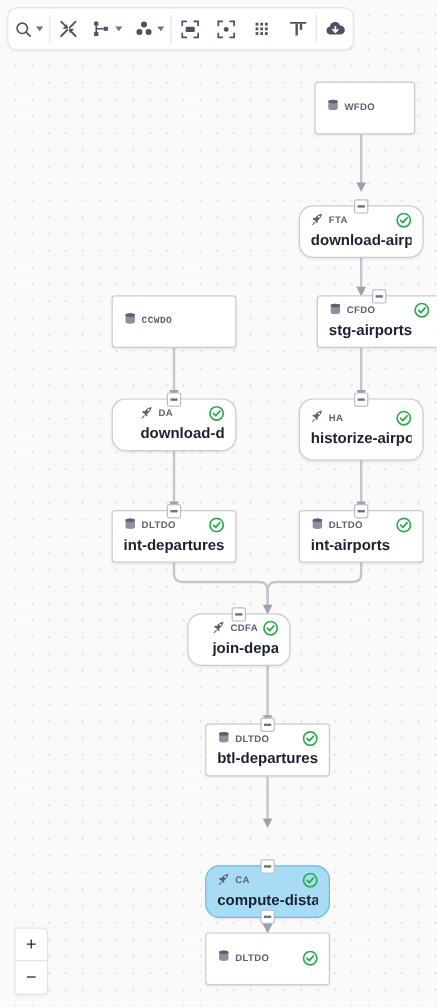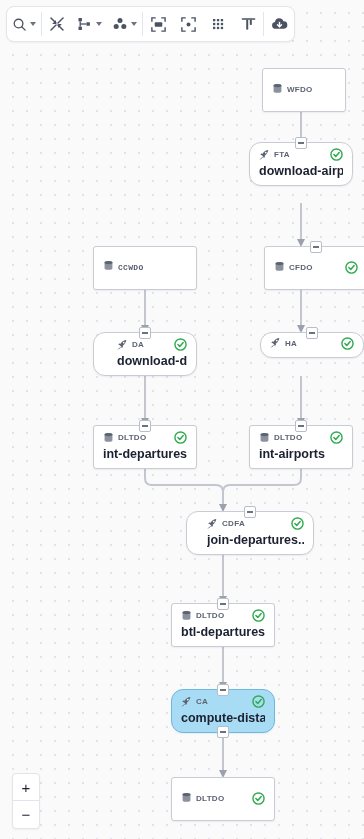--- a/index.html
+++ b/index.html
@@ -61,20 +61,21 @@
     box-shadow: 0 1px 2px rgba(16,24,40,.06);
     z-index: 10;
     padding: 5px 9px 7px 9px;
     display: flex; flex-direction: column; justify-content: center;
   }
   .node.rounded { border-radius: 12px; }
   .node.sharp   { border-radius: 3px; }
   .node.selected {
     background: #a8dcf4;
     border-color: #6cb9dd;
+    margin-top: 32px;
   }
   .node-head {
     display: flex; align-items: center; gap: 4px;
     height: 13px;
   }
   .node-type {
     font-size: 8px; font-weight: 700;
     letter-spacing: .3px;
     color: #5c6372;
     text-transform: uppercase;
@@ -181,21 +182,21 @@
       <div class="node sharp" style="left: 249px; top: 68px; width: 84px; height: 44px; margin-left: 13px;">
         <div class="node-head">
           <span><svg width="11" height="11" viewBox="0 0 14 14">
               <ellipse cx="7" cy="3.3" rx="5" ry="2" fill="#6b7280"></ellipse>
               <path d="M2,3.3 L2,10.4 A5,2 0 0,0 12,10.4 L12,3.3 Z" fill="#8b919d"></path>
               <ellipse cx="7" cy="3.3" rx="5" ry="2" fill="#5c6372"></ellipse>
             </svg></span>
           <span class="node-type">WFDO</span>
         </div>
       </div>
-      <div class="node rounded" style="left: 249px; top: 142px; width: 104px; height: 44px;">
+      <div class="node rounded" style="left: 249px; top: 171px; width: 104px; height: 44px;">
         <div class="handle top"></div>
         <div class="node-head">
           <span><svg width="11" height="11" viewBox="0 0 14 14">
               <path d="M11.8,1.4 C9.2,1.6 6.4,3.2 4.6,5.9 L3.0,5.6 L1.6,7.1 L3.6,8.0 L5.2,9.6 L6.1,11.6 L7.6,10.2 L7.3,8.6 C10.0,6.8 11.6,4.0 11.8,1.4 Z" fill="#5c6372"></path>
               <circle cx="8.6" cy="4.6" r="1.1" fill="#ffffff"></circle>
               <path d="M2.0,12.9 L4.2,10.7" stroke="#5c6372" stroke-width="1.1" stroke-linecap="round"></path>
             </svg></span>
           <span class="node-type">FTA</span>
           <span class="status">
             <svg width="13" height="13" viewBox="0 0 14 14">
@@ -225,40 +226,41 @@
               <ellipse cx="7" cy="3.3" rx="5" ry="2" fill="#5c6372"></ellipse>
             </svg></span>
           <span class="node-type">CFDO</span>
           <span class="status">
             <svg width="13" height="13" viewBox="0 0 14 14">
               <circle cx="7" cy="7" r="6" fill="none" stroke="#2eaa4e" stroke-width="1.5"></circle>
               <path d="M4.2,7.1 L6.2,9.1 L9.9,4.9" fill="none" stroke="#2eaa4e" stroke-width="1.6" stroke-linecap="round" stroke-linejoin="round"></path>
             </svg>
           </span>
         </div>
+        <div class="node-title">stg-airports</div>
       </div>
       <div class="node rounded" style="left: 93px; top: 332px; width: 104px; height: 44px; padding-left: 23px;">
         <div class="handle top"></div>
         <div class="node-head">
           <span><svg width="11" height="11" viewBox="0 0 14 14">
               <path d="M11.8,1.4 C9.2,1.6 6.4,3.2 4.6,5.9 L3.0,5.6 L1.6,7.1 L3.6,8.0 L5.2,9.6 L6.1,11.6 L7.6,10.2 L7.3,8.6 C10.0,6.8 11.6,4.0 11.8,1.4 Z" fill="#5c6372"></path>
               <circle cx="8.6" cy="4.6" r="1.1" fill="#ffffff"></circle>
               <path d="M2.0,12.9 L4.2,10.7" stroke="#5c6372" stroke-width="1.1" stroke-linecap="round"></path>
             </svg></span>
           <span class="node-type">DA</span>
           <span class="status">
             <svg width="13" height="13" viewBox="0 0 14 14">
               <circle cx="7" cy="7" r="6" fill="none" stroke="#2eaa4e" stroke-width="1.5"></circle>
               <path d="M4.2,7.1 L6.2,9.1 L9.9,4.9" fill="none" stroke="#2eaa4e" stroke-width="1.6" stroke-linecap="round" stroke-linejoin="round"></path>
             </svg>
           </span>
         </div>
         <div class="node-title">download-ded...</div>
       </div>
-      <div class="node rounded" style="left: 260px; top: 332px; width: 104px; height: 26px;">
+      <div class="node rounded" style="left: 249px; top: 332px; width: 104px; height: 52px;">
         <div class="handle top"></div>
         <div class="node-head">
           <span><svg width="11" height="11" viewBox="0 0 14 14">
               <path d="M11.8,1.4 C9.2,1.6 6.4,3.2 4.6,5.9 L3.0,5.6 L1.6,7.1 L3.6,8.0 L5.2,9.6 L6.1,11.6 L7.6,10.2 L7.3,8.6 C10.0,6.8 11.6,4.0 11.8,1.4 Z" fill="#5c6372"></path>
               <circle cx="8.6" cy="4.6" r="1.1" fill="#ffffff"></circle>
               <path d="M2.0,12.9 L4.2,10.7" stroke="#5c6372" stroke-width="1.1" stroke-linecap="round"></path>
             </svg></span>
           <span class="node-type">HA</span>
           <span class="status">
             <svg width="13" height="13" viewBox="0 0 14 14">
@@ -298,21 +300,21 @@
           <span class="node-type">DLTDO</span>
           <span class="status">
             <svg width="13" height="13" viewBox="0 0 14 14">
               <circle cx="7" cy="7" r="6" fill="none" stroke="#2eaa4e" stroke-width="1.5"></circle>
               <path d="M4.2,7.1 L6.2,9.1 L9.9,4.9" fill="none" stroke="#2eaa4e" stroke-width="1.6" stroke-linecap="round" stroke-linejoin="round"></path>
             </svg>
           </span>
         </div>
         <div class="node-title">int-airports</div>
       </div>
-      <div class="node rounded" style="left: 186px; top: 511px; width: 128px; height: 44px; padding-left: 20px;">
+      <div class="node rounded" style="left: 156px; top: 511px; width: 86px; height: 44px; padding-left: 20px;">
         <div class="handle top"></div>
         <div class="node-head">
           <span><svg width="11" height="11" viewBox="0 0 14 14">
               <path d="M11.8,1.4 C9.2,1.6 6.4,3.2 4.6,5.9 L3.0,5.6 L1.6,7.1 L3.6,8.0 L5.2,9.6 L6.1,11.6 L7.6,10.2 L7.3,8.6 C10.0,6.8 11.6,4.0 11.8,1.4 Z" fill="#5c6372"></path>
               <circle cx="8.6" cy="4.6" r="1.1" fill="#ffffff"></circle>
               <path d="M2.0,12.9 L4.2,10.7" stroke="#5c6372" stroke-width="1.1" stroke-linecap="round"></path>
             </svg></span>
           <span class="node-type">CDFA</span>
           <span class="status">
             <svg width="13" height="13" viewBox="0 0 14 14">

